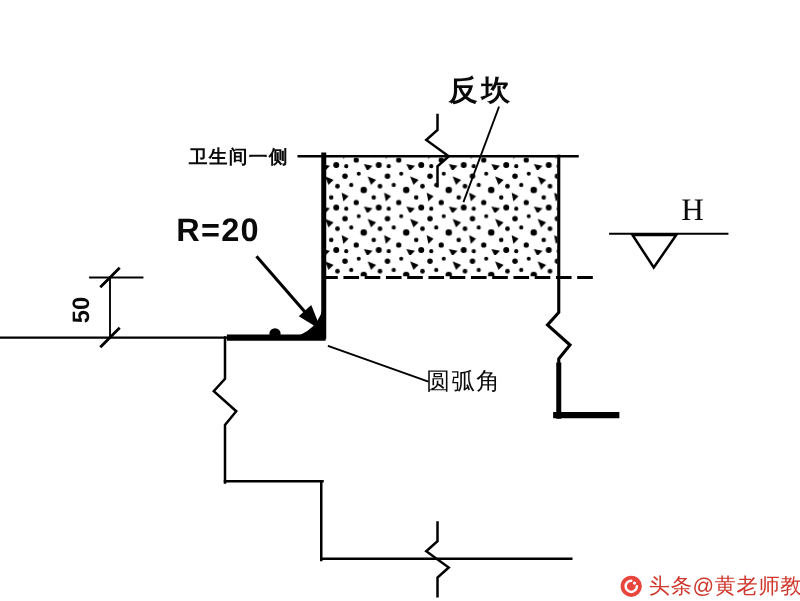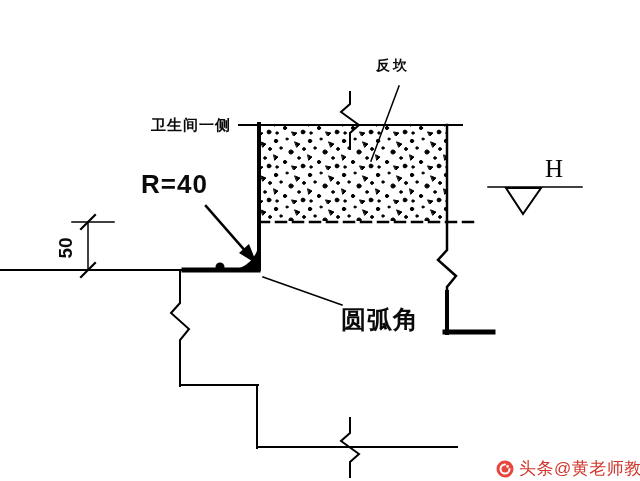--- a/index.html
+++ b/index.html
@@ -1,26 +1,26 @@
 <!DOCTYPE html>
 <html><head>
 <meta charset="utf-8">
 <style>
   * { margin:0; padding:0; box-sizing:border-box; }
   html, body { width:640px; height:481px; background:#ffffff; overflow:hidden; }
   body { position:relative; font-family:"Liberation Sans", sans-serif; color:#000; }
   .stage { position:absolute; left:0; top:0; width:640px; height:481px; }
   svg.linework { position:absolute; left:0; top:0; display:block; }
   .lbl { position:absolute; color:#0a0a0a; white-space:nowrap; }
-  .lbl-fankan   { left:376px; top:57px;  font-size:14px; font-weight:700; letter-spacing:3px; }
+  .lbl-fankan   { left:359px; top:57px;  font-size:23px; font-weight:700; letter-spacing:3px; }
   .lbl-bathroom { left:111px; top:116px; font-size:15px; font-weight:700; letter-spacing:1px;margin-left:40px; }
   .lbl-radius   { left:141px; top:169px; font-size:26px; font-weight:600; letter-spacing:1px; }
   .lbl-dim50    { left:46px;  top:228px; width:40px; height:40px; display:flex; align-items:center;
                   justify-content:center; font-size:19px; font-weight:700; transform:rotate(-90deg); }
-  .lbl-arc      { left:341px; top:292px; font-size:25px; font-weight:700; letter-spacing:1px;margin-top:11px; }
+  .lbl-arc      { left:341px; top:292px; font-size:19px; font-weight:400; letter-spacing:1px; }
   .lbl-h        { left:545px; top:155px; font-size:25px; font-weight:500;
                   font-family:"Liberation Serif", serif; }
   .watermark { position:absolute; left:496px; top:457px; display:flex; align-items:center; gap:5px; }
   .wm-text   { font-size:17px; color:#cf372c; letter-spacing:0.5px; white-space:nowrap; }
 </style>
 </head>
 <body>
 
 <div class="stage">
 
@@ -74,21 +74,21 @@
     <line x1="263" y1="277" x2="342" y2="305" stroke-width="1.5"></line>
 
     <line x1="206" y1="206" x2="247" y2="253" stroke-width="2.5"></line>
     <polygon points="257,264 239,253 249,244" fill="#000" stroke="none"></polygon>
     <path d="M259,240 A30 30 0 0 1 229,270 L259,270 Z" fill="#000" stroke="none"></path>
     <circle cx="220" cy="267" r="4.5" fill="#000" stroke="none"></circle>
   </svg>
 
   <div class="lbl lbl-fankan">反坎</div>
   <div class="lbl lbl-bathroom">卫生间一侧</div>
-  <div class="lbl lbl-radius">R=40</div>
+  <div class="lbl lbl-radius">R=20</div>
   <div class="lbl lbl-dim50">50</div>
   <div class="lbl lbl-arc">圆弧角</div>
   <div class="lbl lbl-h">H</div>
 
   <div class="watermark">
     <svg width="18" height="18" viewBox="0 0 18 18">
       <circle cx="9" cy="9" r="8.5" fill="#e8453c"></circle>
       <path d="M9 4.5 A4.5 4.5 0 1 0 13.5 9" stroke="#ffffff" stroke-width="2" fill="none" stroke-linecap="round"></path>
       <circle cx="11.6" cy="6.4" r="1.3" fill="#ffffff"></circle>
     </svg>

